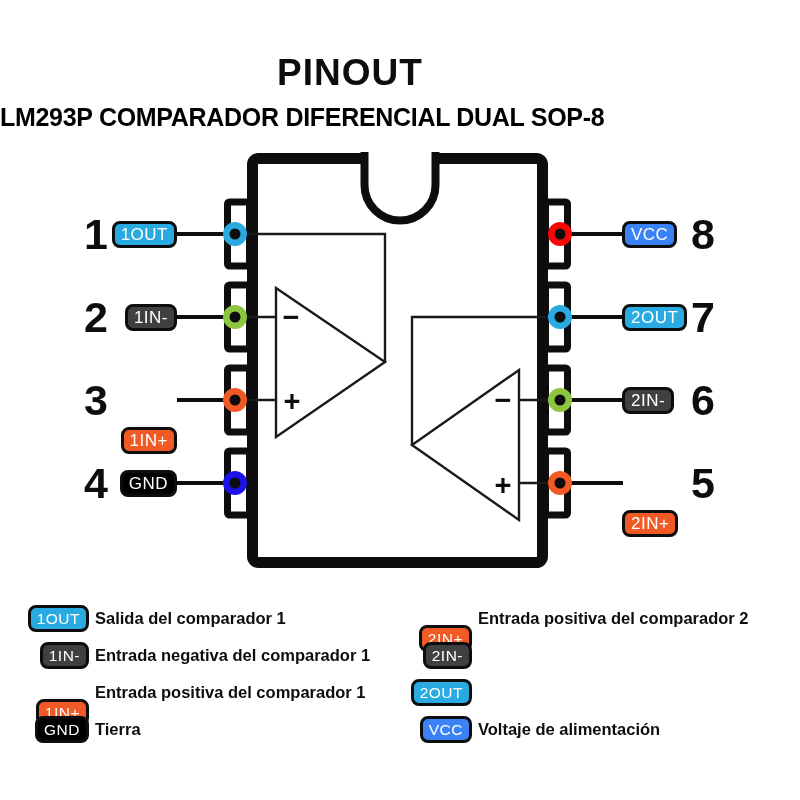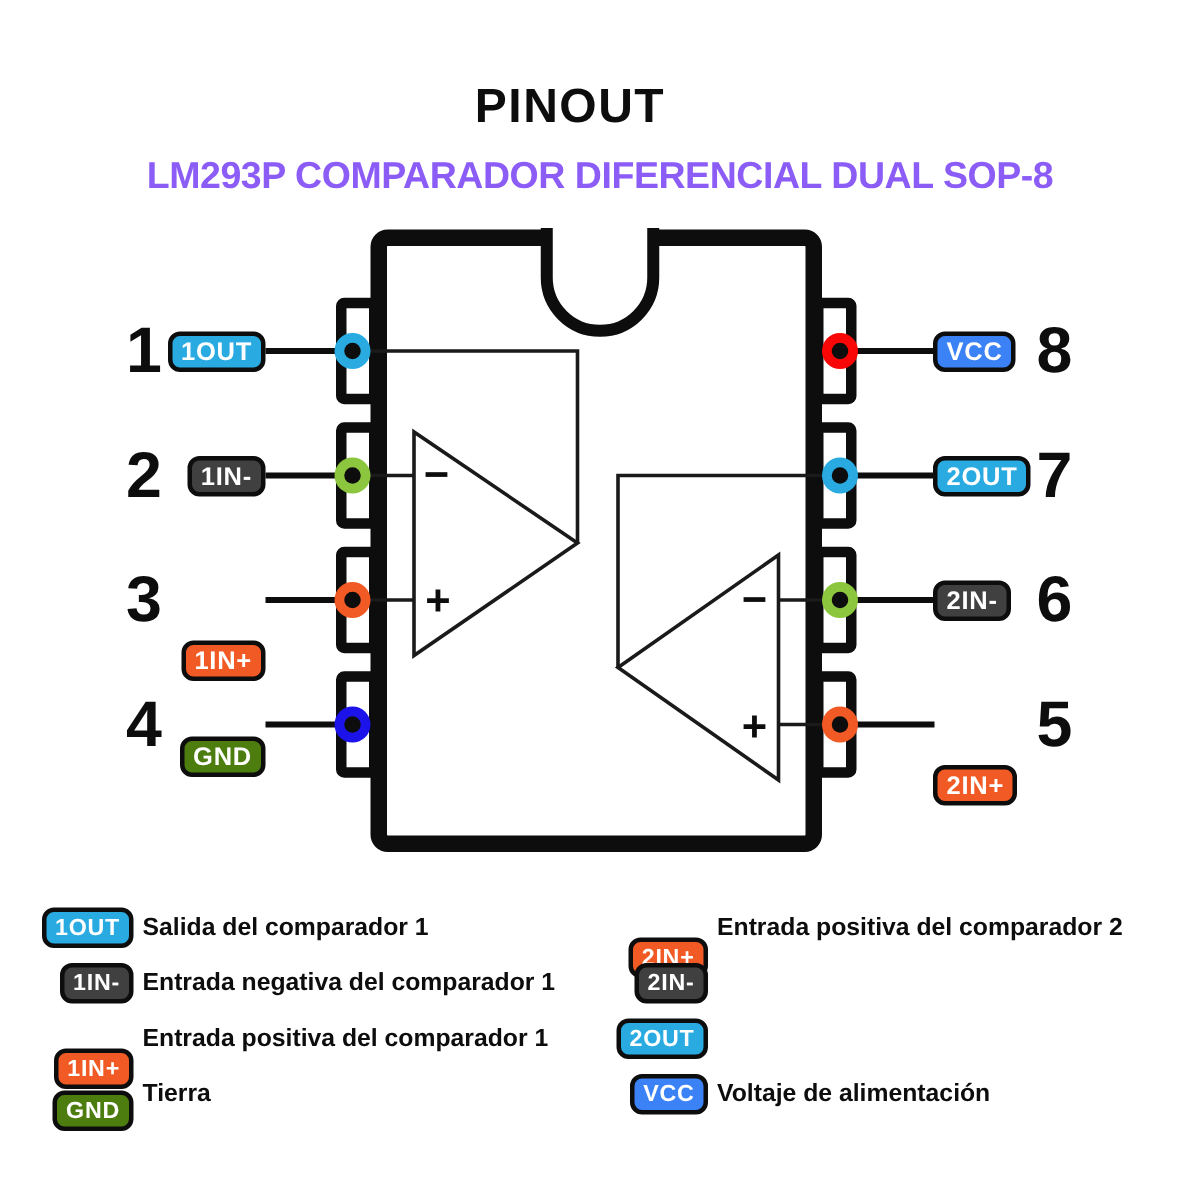--- a/index.html
+++ b/index.html
@@ -4,45 +4,45 @@
 <style>
   html,body{margin:0;padding:0;background:#ffffff;}
   #canvas{
     position:relative;width:800px;height:800px;background:#ffffff;
     font-family:"Liberation Sans",sans-serif;overflow:hidden;
   }
   #schematic{position:absolute;left:0;top:0;z-index:1;}
   .abs{position:absolute;z-index:2;}
   .title{
     left:0;top:52px;width:700px;text-align:center;
-    font-size:32px;font-weight:800;color:#0d0d0d;letter-spacing:1px;padding-left:30px;
+    font-size:37px;font-weight:800;color:#0d0d0d;letter-spacing:1px;
   }
   .subtitle{
-    left:0;top:103px;width:800px;text-align:center;
-    font-size:25px;font-weight:800;color:#8b5cf6;letter-spacing:-0.3px;
+    left:0;top:103px;width:800px;
+    font-size:25px;font-weight:800;color:#000000;letter-spacing:-0.3px;
   }
   .pin-num{
     width:44px;text-align:center;font-size:43px;font-weight:800;
     color:#0d0d0d;line-height:54px;
   }
   .pin-num.left-col{left:74px;}
   .pin-num.right-col{left:681px;}
   .badge{
     box-sizing:border-box;height:27px;line-height:21px;
     border:3.5px solid #0d0d0d;border-radius:8px;
-    color:#ffffff;font-size:17px;font-weight:700;letter-spacing:0.5px;
+    color:#ffffff;font-size:17px;font-weight:400;letter-spacing:0.5px;
     padding:0 6px;display:inline-block;text-align:left;white-space:nowrap;
   }
   .pin-badge{position:absolute;z-index:2;}
   .pin-badge.left-side{right:623px;}
   .pin-badge.right-side{left:622px;}
   .bg-out{background:#29abe2;}
   .bg-inneg{background:#404040;}
   .bg-inpos{background:#f15a24;margin-top:40px;}
-  .bg-gnd{background:#4d7c0f;margin-top:21px;}
+  .bg-gnd{background:#000000;}
   .bg-vcc{background:#3b82f6;}
   .legend-col{
     display:flex;flex-direction:column;gap:8px;z-index:2;
   }
   .legend-col.left{left:33px;top:604px;}
   .legend-col.right{left:414px;top:604px;}
   .legend-row{display:flex;align-items:center;height:29px;}
   .badge-slot{display:flex;justify-content:flex-end;align-items:center;}
   .legend-col.left .badge-slot{width:56px;}
   .legend-col.right .badge-slot{width:58px;}

